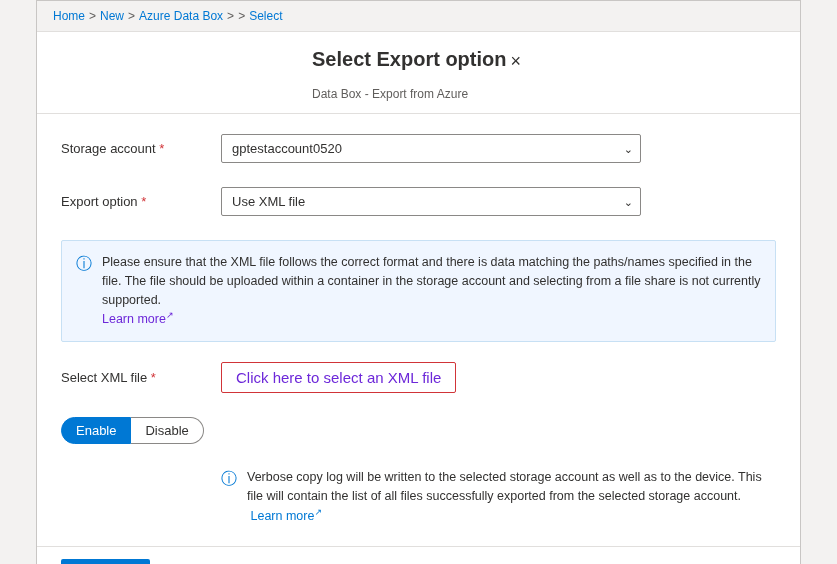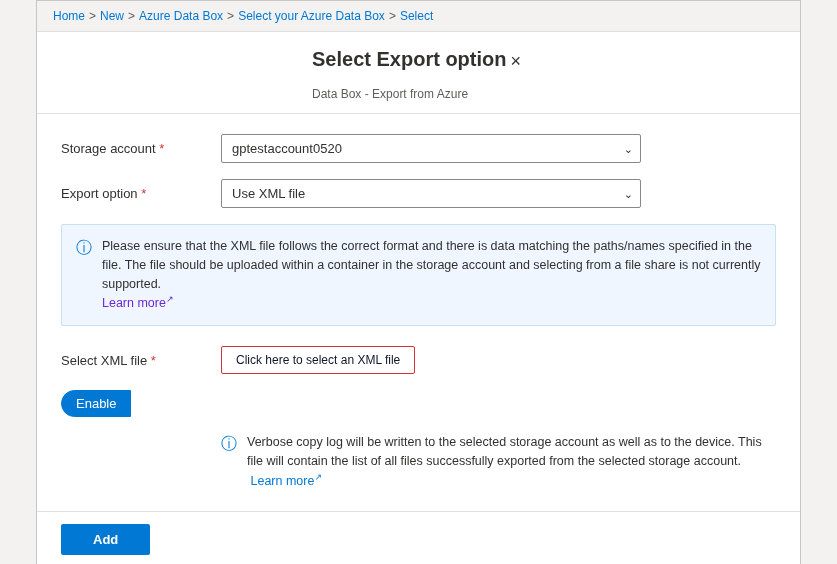--- a/index.html
+++ b/index.html
@@ -68,21 +68,21 @@
       background: #e1dfdd;
       margin: 12px 0 0 0;
     }
     .form-area {
       padding: 20px 24px;
       flex: 1;
     }
     .form-row {
       display: flex;
       align-items: center;
-      margin-bottom: 16px;
+      margin-bottom: 24px;
     }
     .form-label {
       width: 160px;
       font-size: 13px;
       color: #323130;
       flex-shrink: 0;
     }
     .required {
       color: #d13438;
     }
@@ -134,23 +134,23 @@
       color: #323130;
       line-height: 1.5;
     }
     .info-text a {
       color: #6d28d9;
       text-decoration: none;
     }
     .xml-select-btn {
       border: 1px solid #d13438;
       background: #fff;
-      color: #0f172a;
+      color: #6d28d9;
       padding: 6px 14px;
-      font-size: 12px;
+      font-size: 15px;
       cursor: pointer;
       border-radius: 2px;
     }
     .toggle-group {
       display: flex;
       gap: 0;
     }
     .toggle-btn {
       padding: 5px 14px;
       font-size: 13px;
@@ -236,21 +236,20 @@
 
 <div class="window">
 
   <div class="breadcrumb-bar">
     <a>Home</a>
     <span class="separator">&gt;</span>
     <a>New</a>
     <span class="separator">&gt;</span>
     <a>Azure Data Box</a>
     <span class="separator">&gt;</span>
-    <a>Select your Azure Data Box</a>
     <span class="separator">&gt;</span>
     <a>Select</a>
   </div>
 
   <div class="panel-header">
     <div>
       <div class="panel-title">Select Export option</div>
       <div class="panel-subtitle">Data Box - Export from Azure</div>
     </div>
     <button class="close-btn">×</button>
@@ -304,20 +303,21 @@
       </div>
       <div class="form-control">
         <button class="xml-select-btn">Click here to select an XML file</button>
       </div>
     </div>
 
     <div class="form-row">
       <div class="form-control">
         <div class="toggle-group">
           <button class="toggle-btn active">Enable</button>
+          <button class="toggle-btn inactive">Disable</button>
         </div>
       </div>
     </div>
 
     <div class="verbose-info">
       <span class="verbose-info-icon">ⓘ</span>
       <div class="verbose-info-text">
         <span>Verbose copy log will be written to the selected storage account as well as to the device. This file will contain the list of all files successfully exported from the selected storage account.</span>
         <a>
           &nbsp;<span>Learn more</span><sup style="font-size:9px">↗</sup>

